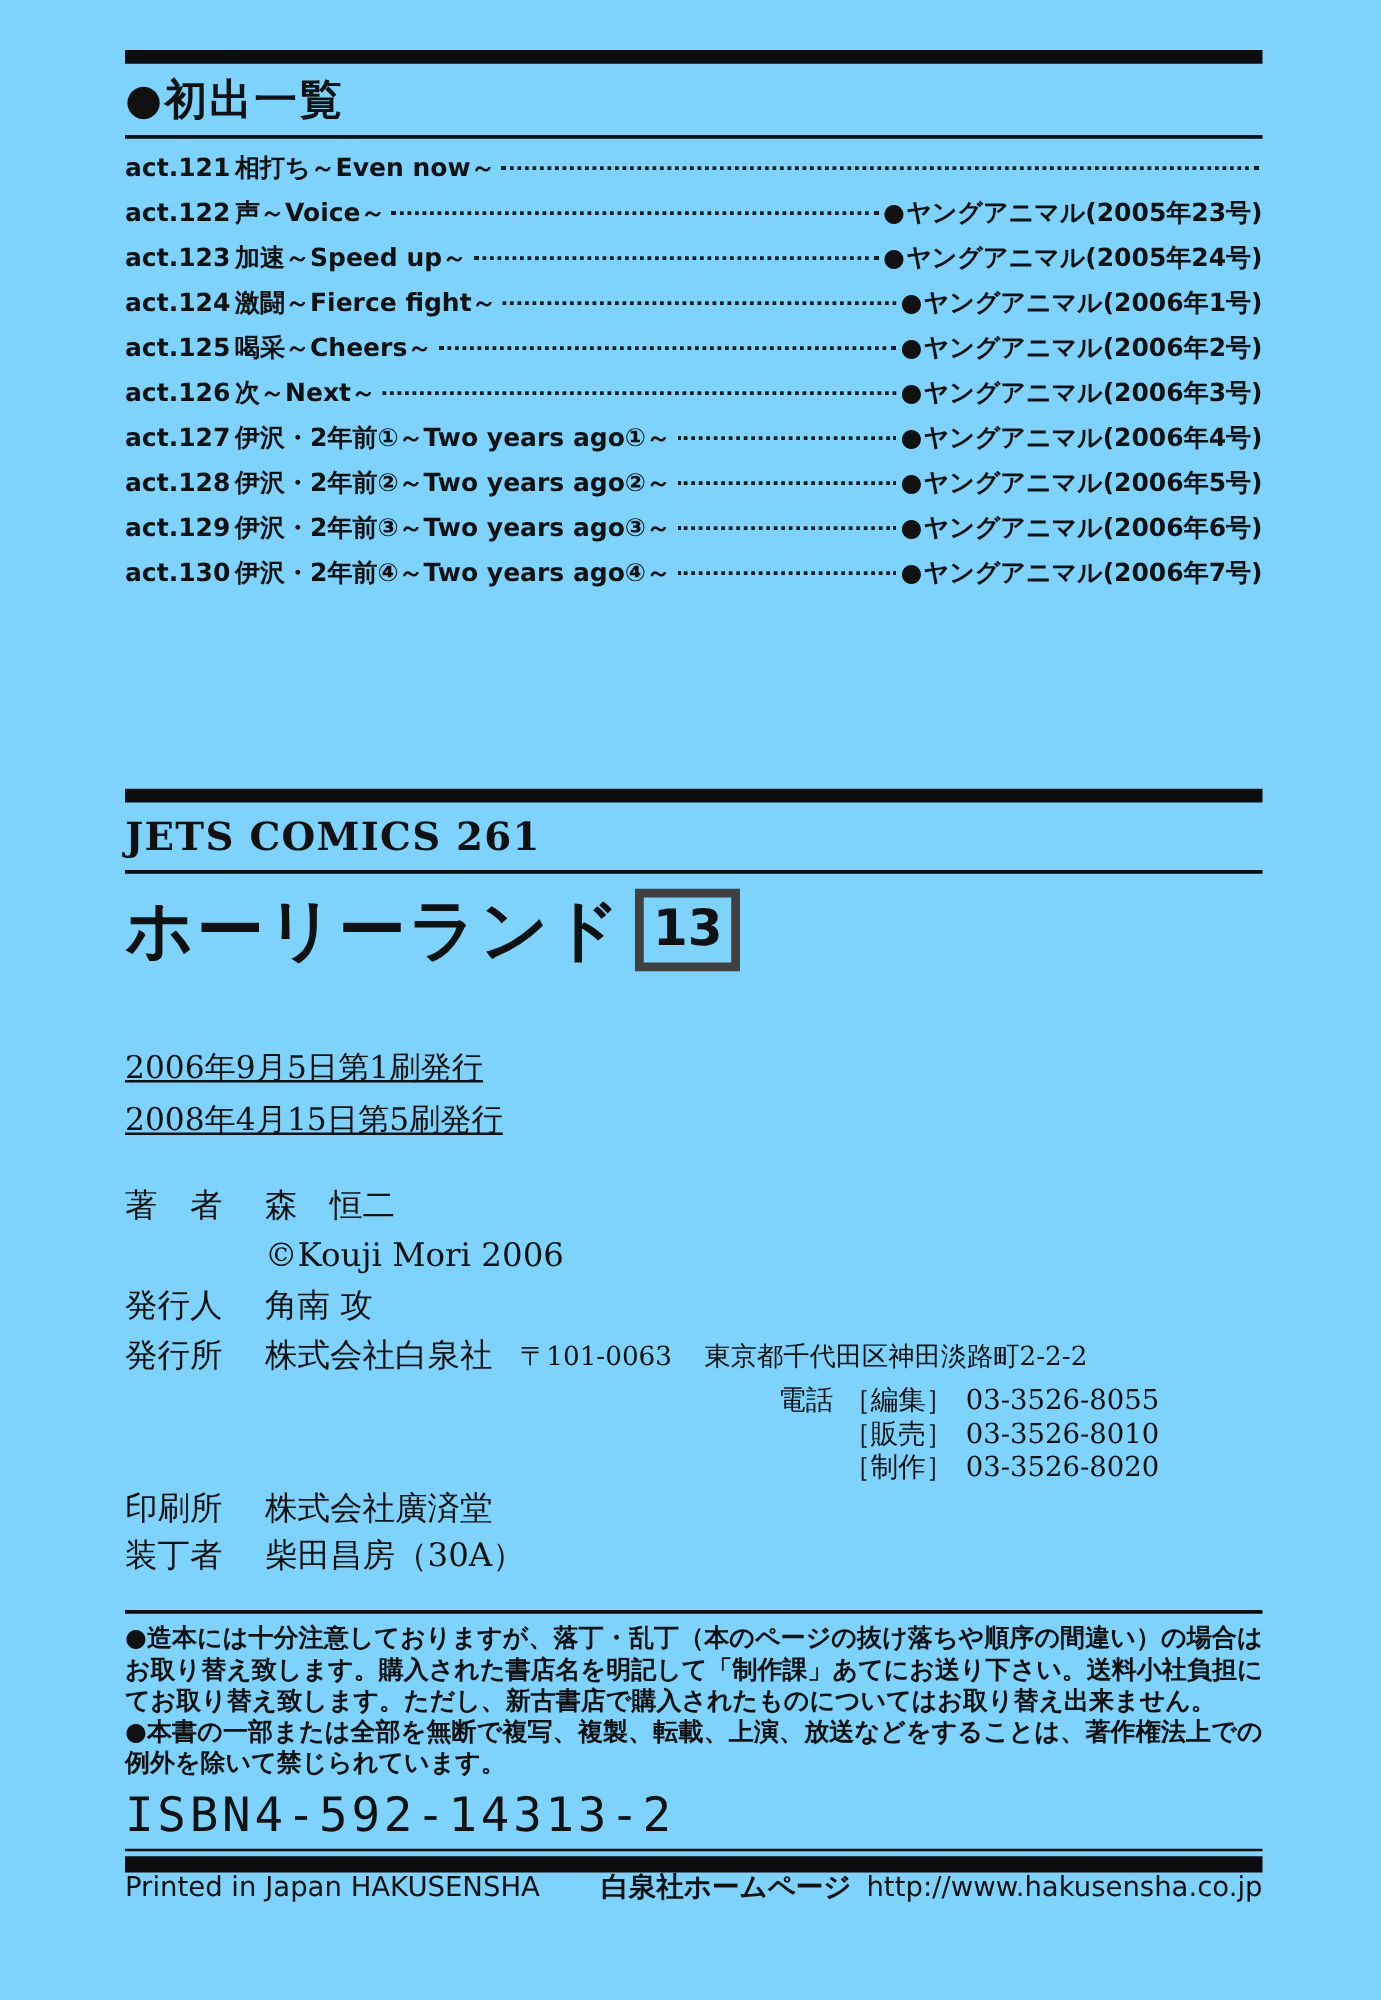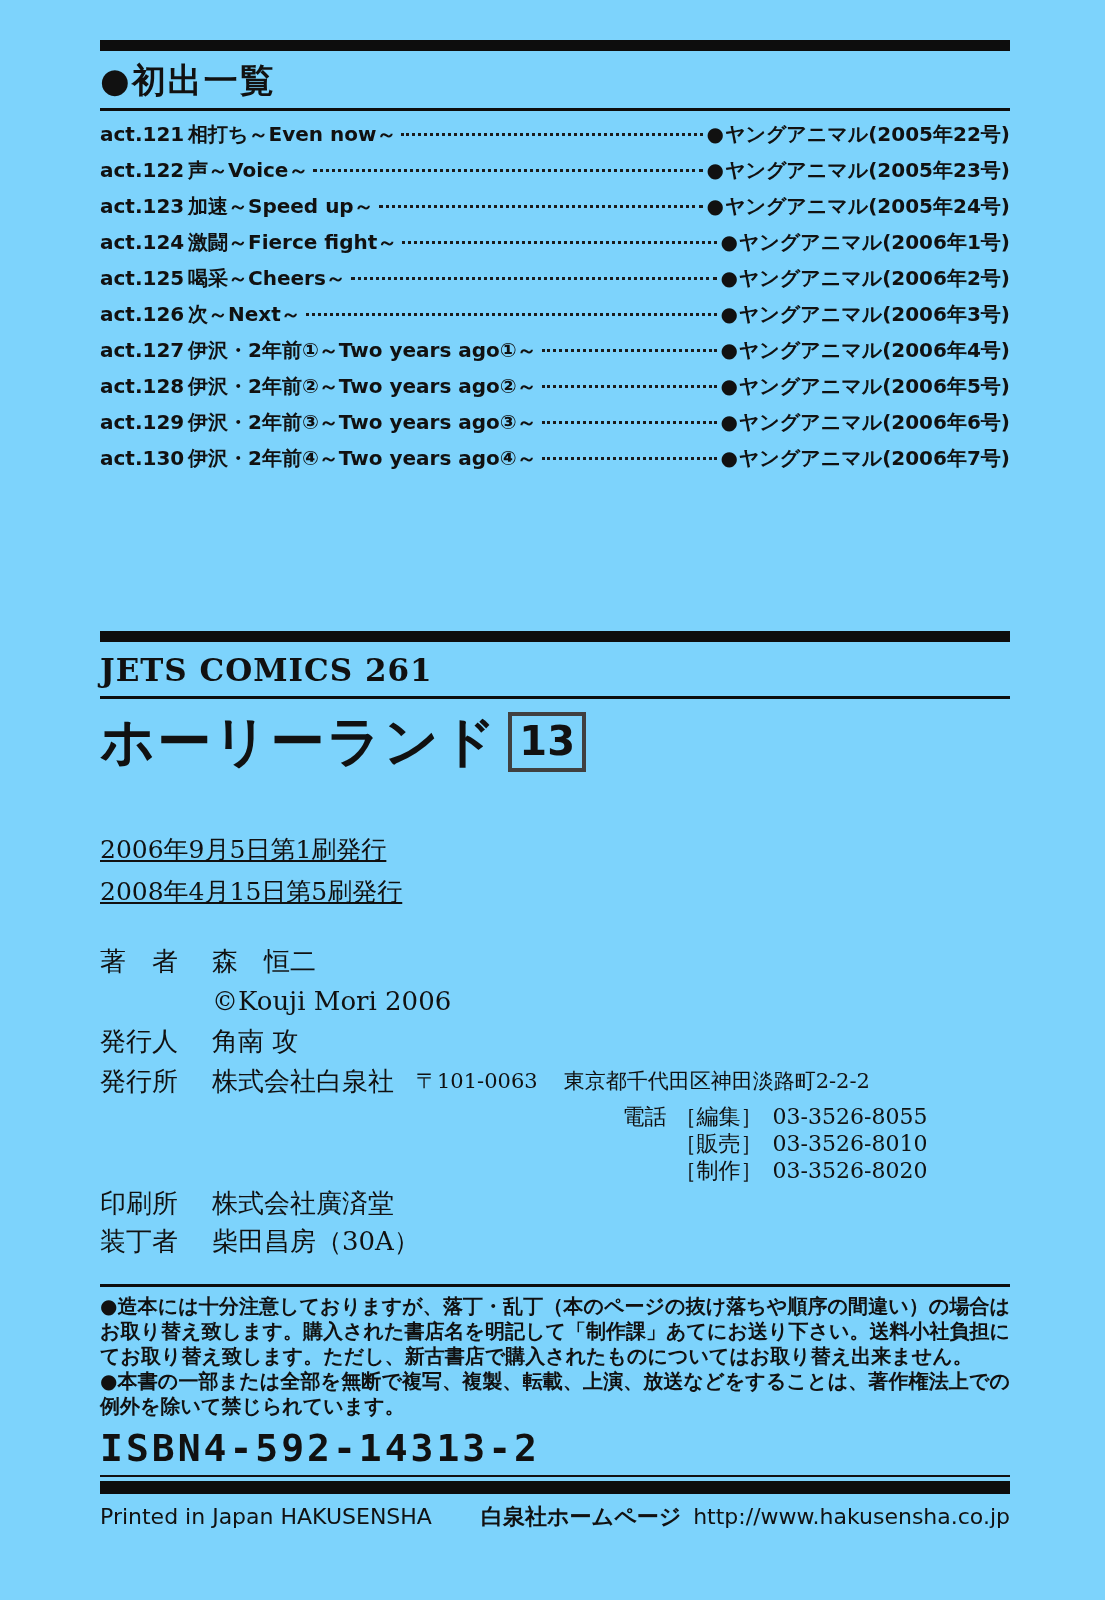--- a/index.html
+++ b/index.html
@@ -54,21 +54,21 @@
     display: flex;
     align-items: center;
     gap: 10px;
     margin-top: 12px;
     font-weight: 800;
     font-size: 54px;
     letter-spacing: 2px;
     line-height: 62px;
   }
   .vol-box {
-    border: 4px solid #404040;
+    border: 7px solid #404040;
     font-size: 40px;
     font-weight: 800;
     line-height: 1;
     padding: 5px 7px 7px;
     letter-spacing: 0;
   }
   .printings { margin-top: 56px; font-family: "DejaVu Serif", serif; font-size: 25px; }
   .printings > div { line-height: 42px; text-decoration: underline; }
 
   .credits { margin-top: 28px; font-family: "DejaVu Serif", serif; font-size: 26px; }
@@ -92,31 +92,30 @@
     line-height: 25px;
     padding: 7px 0 4px;
     text-align: justify;
   }
   .legal p { margin: 0; }
 
   
   .isbn-wrap { border-bottom: 2px solid #111; padding: 4px 0 8px; margin-top: 2px; }
   .isbn {
     font-family: "DejaVu Sans Mono", monospace;
-    font-weight: bold;
+    font-weight: normal;
     font-size: 38px;
     letter-spacing: 3px;
     line-height: 38px;
   }
   .bar-bottom { height: 13px; background: #0d0d0d; margin-top: 4px; }
   .footer {
     display: flex;
     justify-content: space-between;
     align-items: baseline;
-    margin-top: 10px;
     font-size: 22px;
     line-height: 26px;
     white-space: nowrap;
   }
   .footer-right { display: flex; gap: 12px; }
   .site-label { font-weight: bold; }
 </style>
 </head>
 <body>
 
@@ -127,21 +126,20 @@
   <div class="section-title"><span>●</span><span>初出一覧</span></div>
 
   <div class="rule"></div>
 
   <div class="pub-list">
 
     <div class="pub-row">
       <span class="act">act.121</span>
       <span class="ptitle">相打ち～Even now～</span>
       <span class="leader"></span>
-      <span class="src"><span class="bullet">●</span><span>ヤングアニマル(2005年22号)</span></span>
     </div>
 
     <div class="pub-row">
       <span class="act">act.122</span>
       <span class="ptitle">声～Voice～</span>
       <span class="leader"></span>
       <span class="src"><span class="bullet">●</span><span>ヤングアニマル(2005年23号)</span></span>
     </div>
 
     <div class="pub-row">

